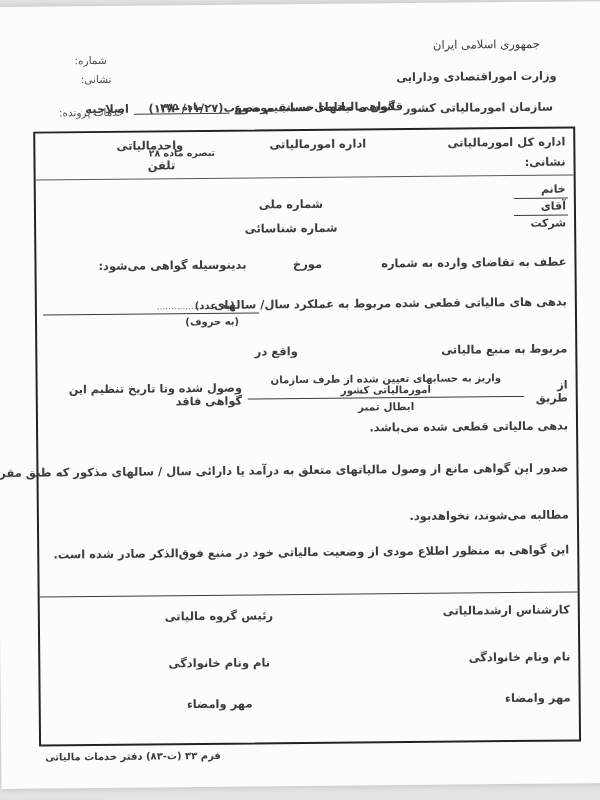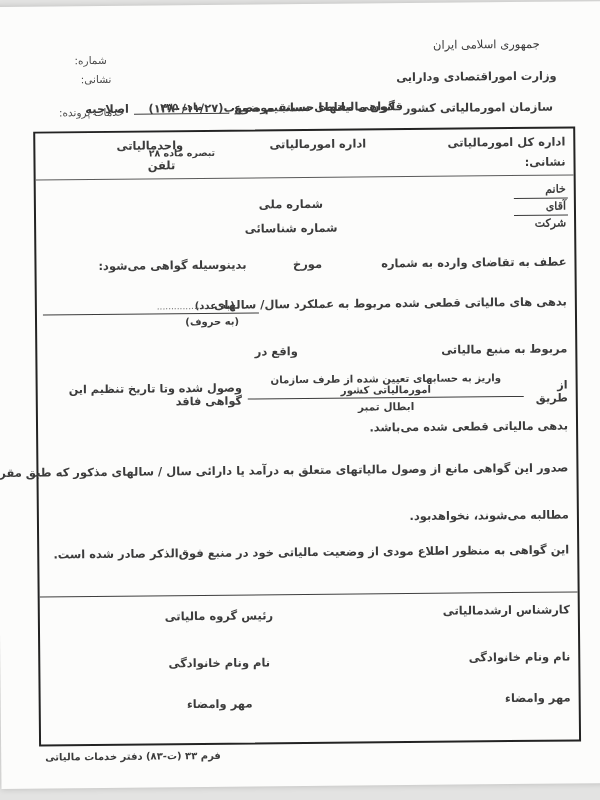--- a/index.html
+++ b/index.html
@@ -29,21 +29,21 @@
   .t-frac .bot{font-size:9.5px;padding-top:1px;font-weight:700;}
   
   .box{
     position:absolute;left:38px;top:125px;width:538px;height:611px;
     border:2px solid #232323;background:transparent;
   }
   .box .txt{font-size:11.5px;font-weight:700;position:absolute;white-space:nowrap;}
   .row1{position:absolute;top:0;left:0;right:0;height:46px;border-bottom:1.3px solid #5a5a5a;}
   
   .stack{position:absolute;right:6px;top:53px;width:54px;font-size:11px;font-weight:700;}
-  .stack .r{padding:1px 2px 2px 0;font-family:Liberation Serif, serif;}
+  .stack .r{padding:1px 2px 2px 0;}
   .stack .r.ln{border-bottom:1.3px solid #3c3c3c;}
   
   .numfrac{position:absolute;left:6px;top:168px;width:216px;font-size:10px;font-weight:700;}
   .numfrac .top{text-align:right;padding:0 24px 2px 0;border-bottom:1.6px solid #3c3c3c;}
   .numfrac .bot{text-align:right;padding:2px 20px 0 0;}
   .dots{font-weight:400;color:#6a6a6a;letter-spacing:1px;font-size:9px;}
   
   .via-row{position:absolute;top:243px;right:8px;left:6px;display:flex;align-items:center;font-size:11.3px;font-weight:700;}
   .via-frac{flex:0 0 auto;width:276px;text-align:center;margin:0 6px;}
   .via-frac .top{font-size:10.2px;border-bottom:1.5px solid #3c3c3c;padding-bottom:2px;}

